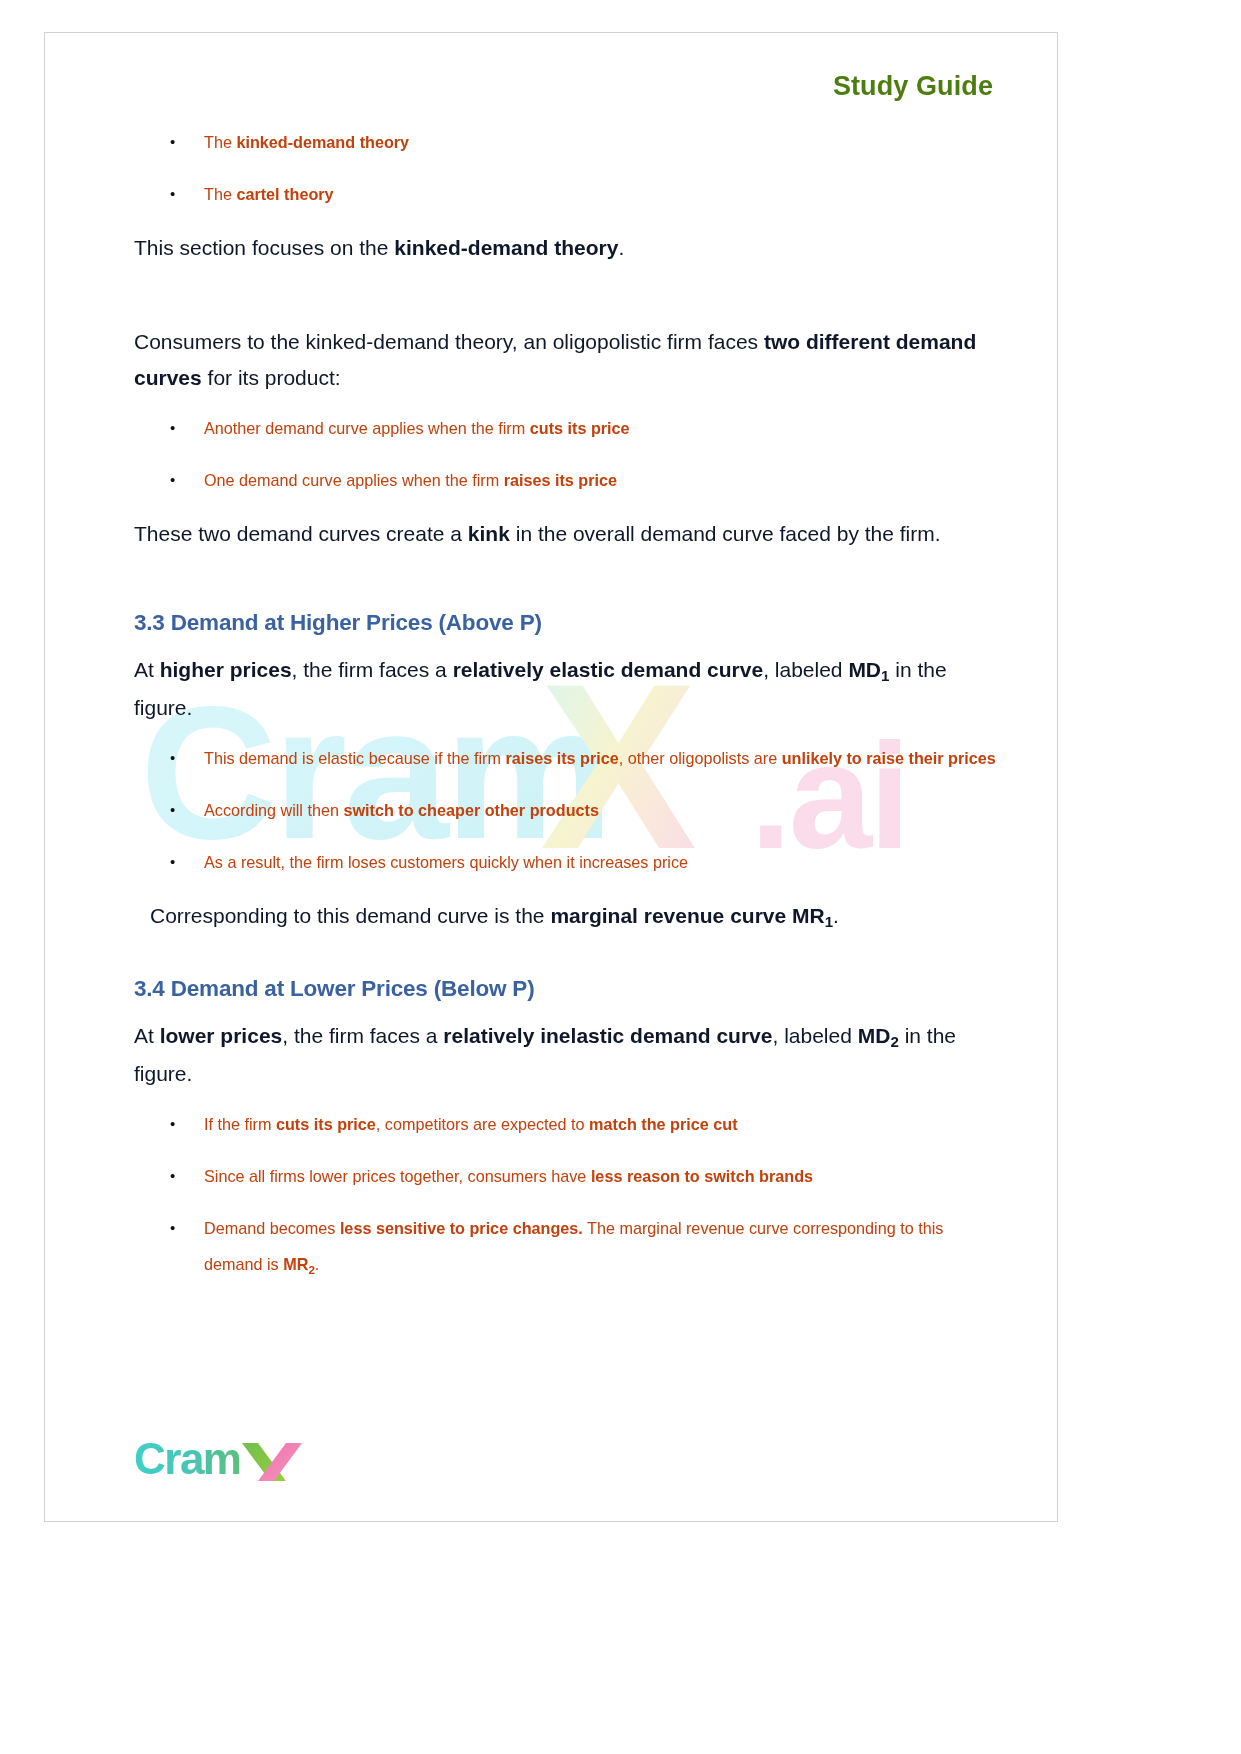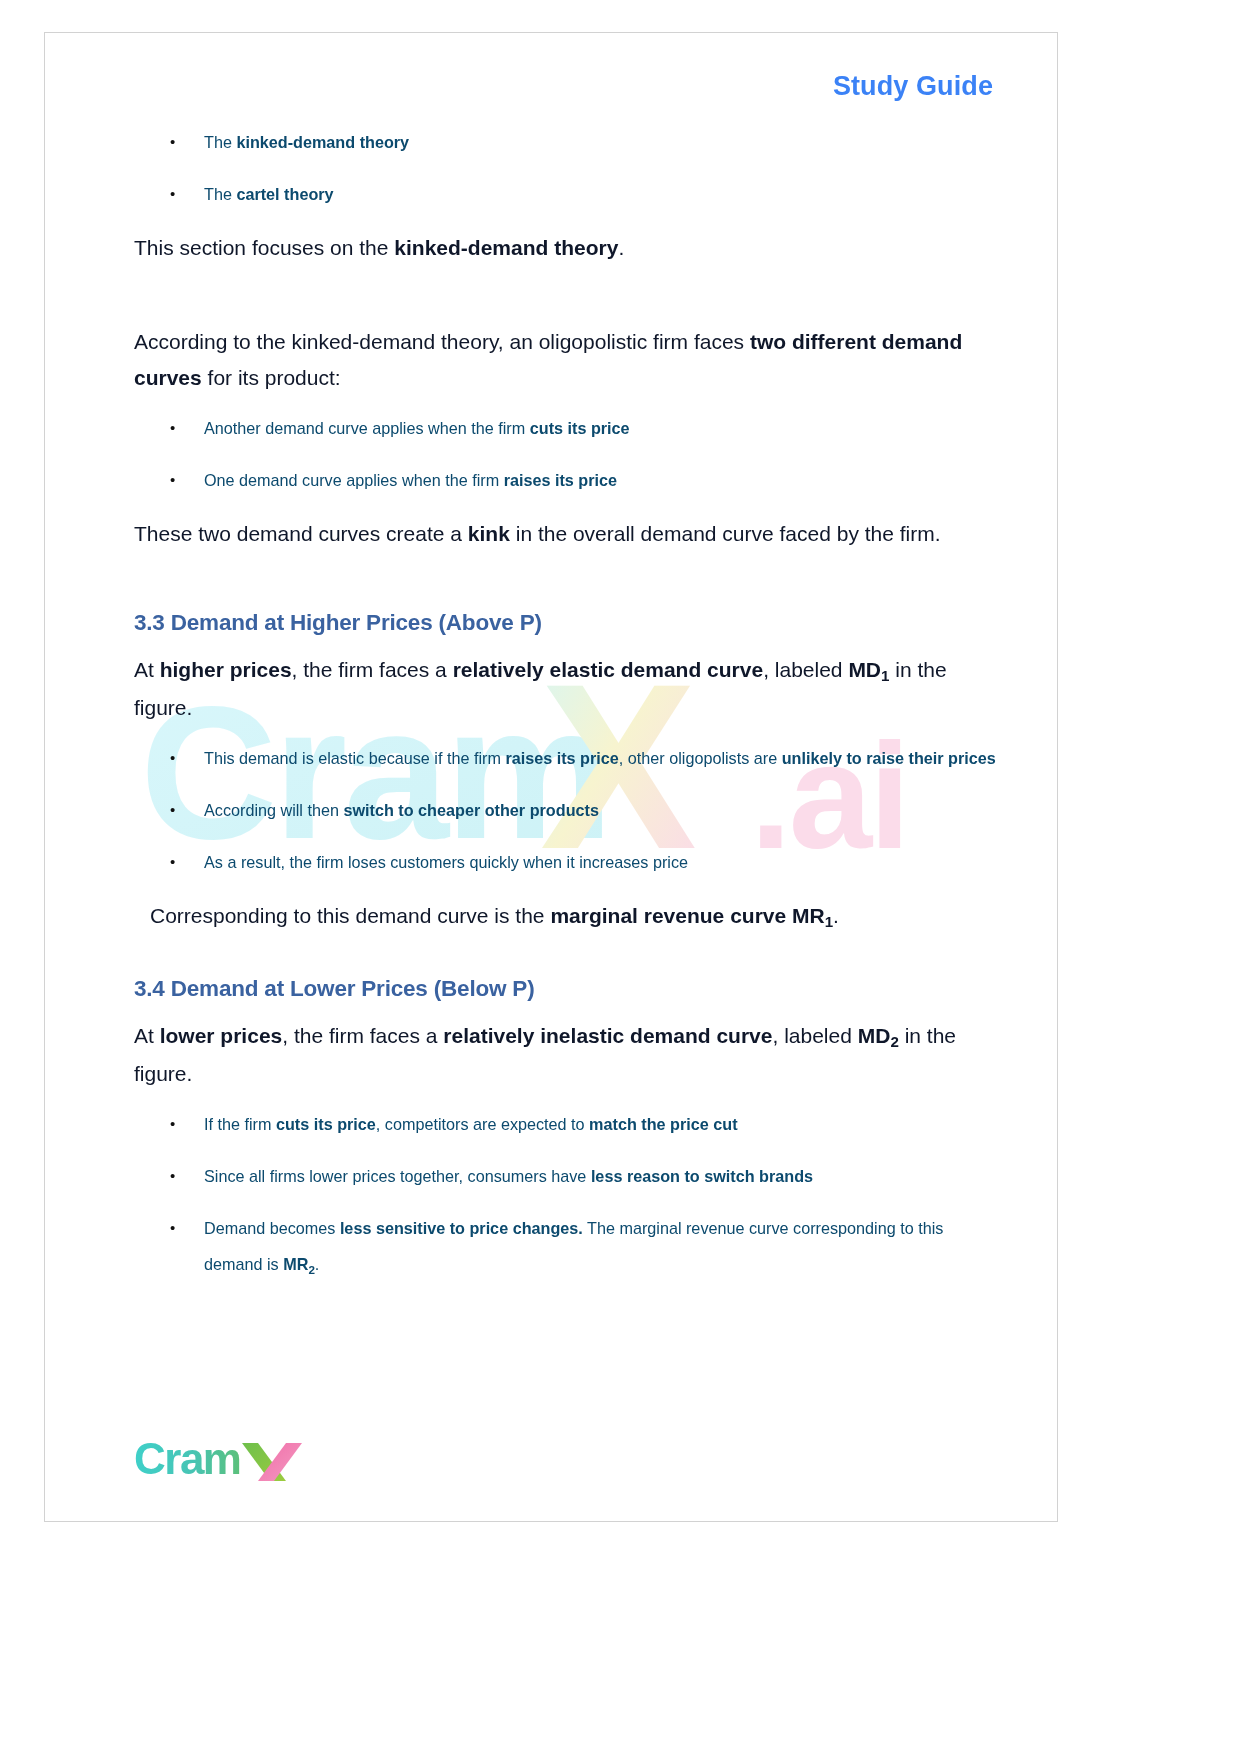--- a/index.html
+++ b/index.html
@@ -35,21 +35,21 @@
     z-index: 1;
     pointer-events: none;
   }
   .watermark svg { width: 100%; height: 100%; display: block; }
 
   
   .doc-title {
     text-align: right;
     font-size: 27px;
     font-weight: bold;
-    color: #3b82f6;
+    color: #4d7c0f;
     letter-spacing: 0.1px;
     margin: 0 0 22px 0;
     padding-right: 8px;
   }
 
   
   h2.section {
     font-family: "Liberation Sans", sans-serif;
     color: #3a62a0;
     font-size: 22.5px;
@@ -70,21 +70,21 @@
   ul.bullets {
     list-style: none;
     margin: 8px 0 10px 0;
     padding: 0;
   }
   ul.bullets > li {
     position: relative;
     padding-left: 70px;
     font-size: 16.2px;
     line-height: 36px;
-    color: #0c4a6e;
+    color: #c2410c;
     margin-bottom: 16px;
   }
   ul.bullets > li:last-child { margin-bottom: 0; }
   ul.bullets > li::before {
     content: "\2022";
     position: absolute;
     left: 36px;
     top: 0;
     font-size: 15px;
     color: #111;
@@ -142,21 +142,21 @@
       </li>
     </ul>
 
     <p class="body" style="margin-top:18px;">
       <span>This section focuses on the </span><b>kinked-demand theory</b><span>.</span>
     </p>
 
     <div class="spacer-lg"></div>
 
     <p class="body">
-      <span>According to the kinked-demand theory, an oligopolistic firm faces </span><b>two different demand curves</b><span> for its product:</span>
+      <span>Consumers to the kinked-demand theory, an oligopolistic firm faces </span><b>two different demand curves</b><span> for its product:</span>
     </p>
     <ul class="bullets">
       <li>
         <span>Another demand curve applies when the firm </span><b>cuts its price</b>
       </li>
       <li>
         <span>One demand curve applies when the firm </span><b>raises its price</b>
       </li>
     </ul>
     <p class="body" style="margin-top:18px;">

